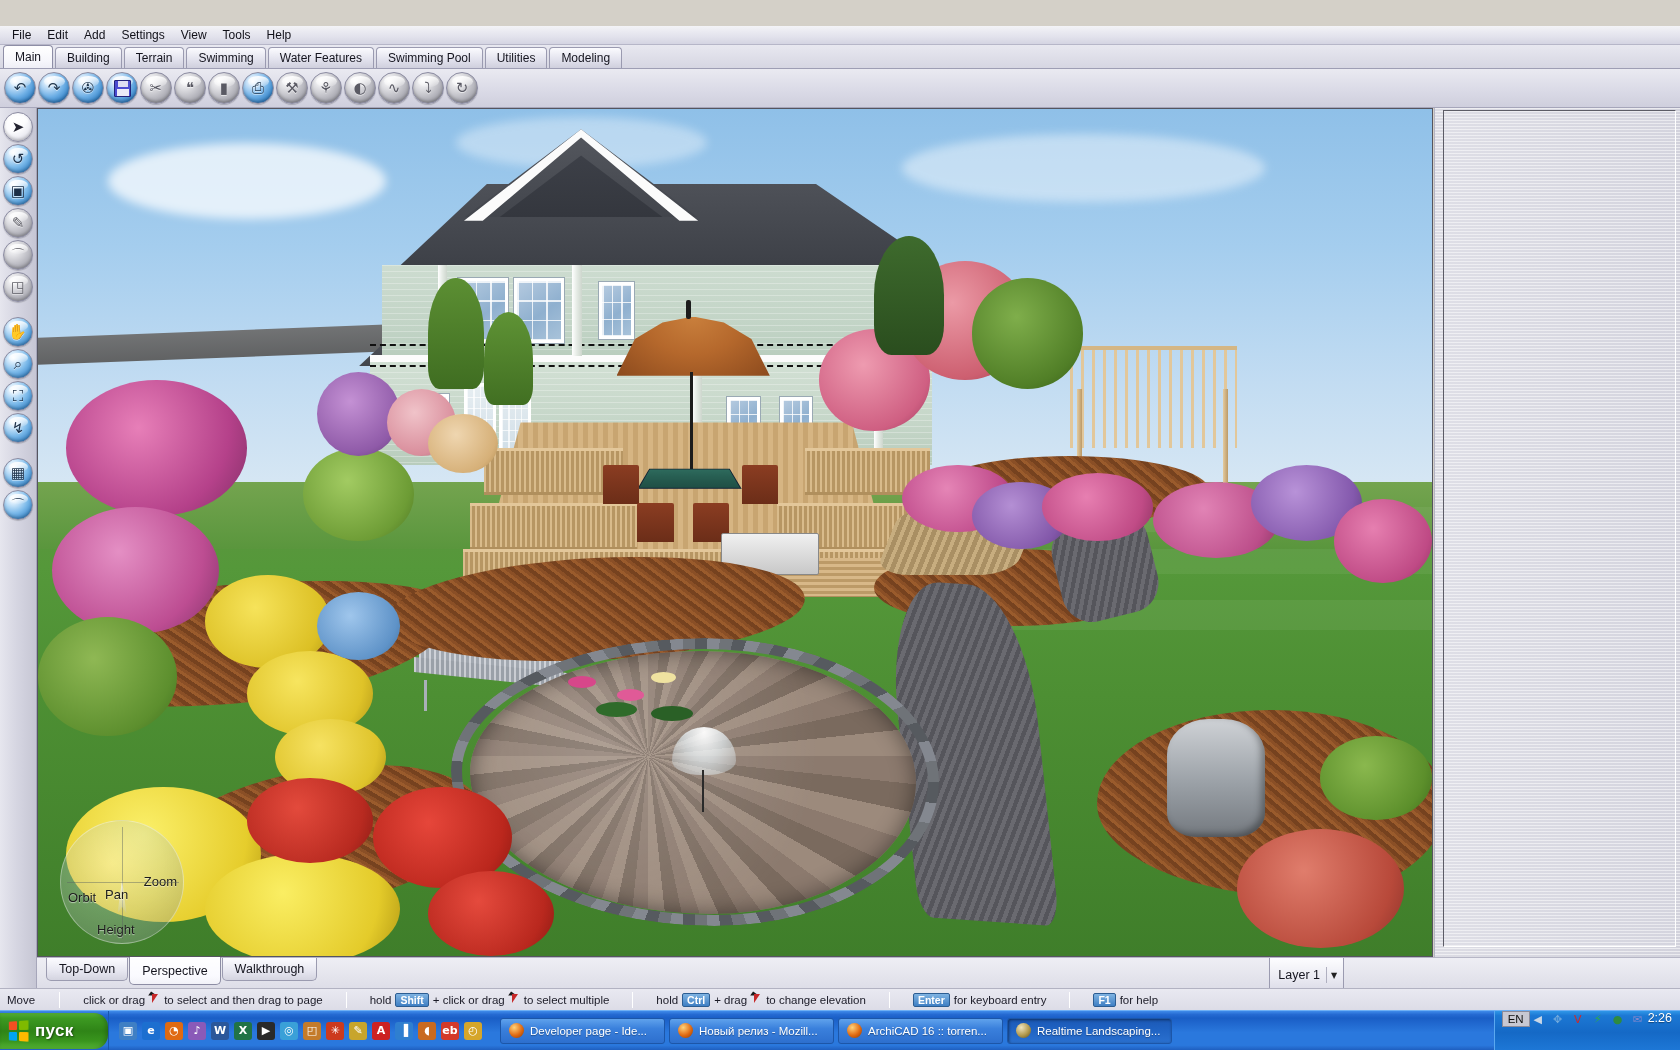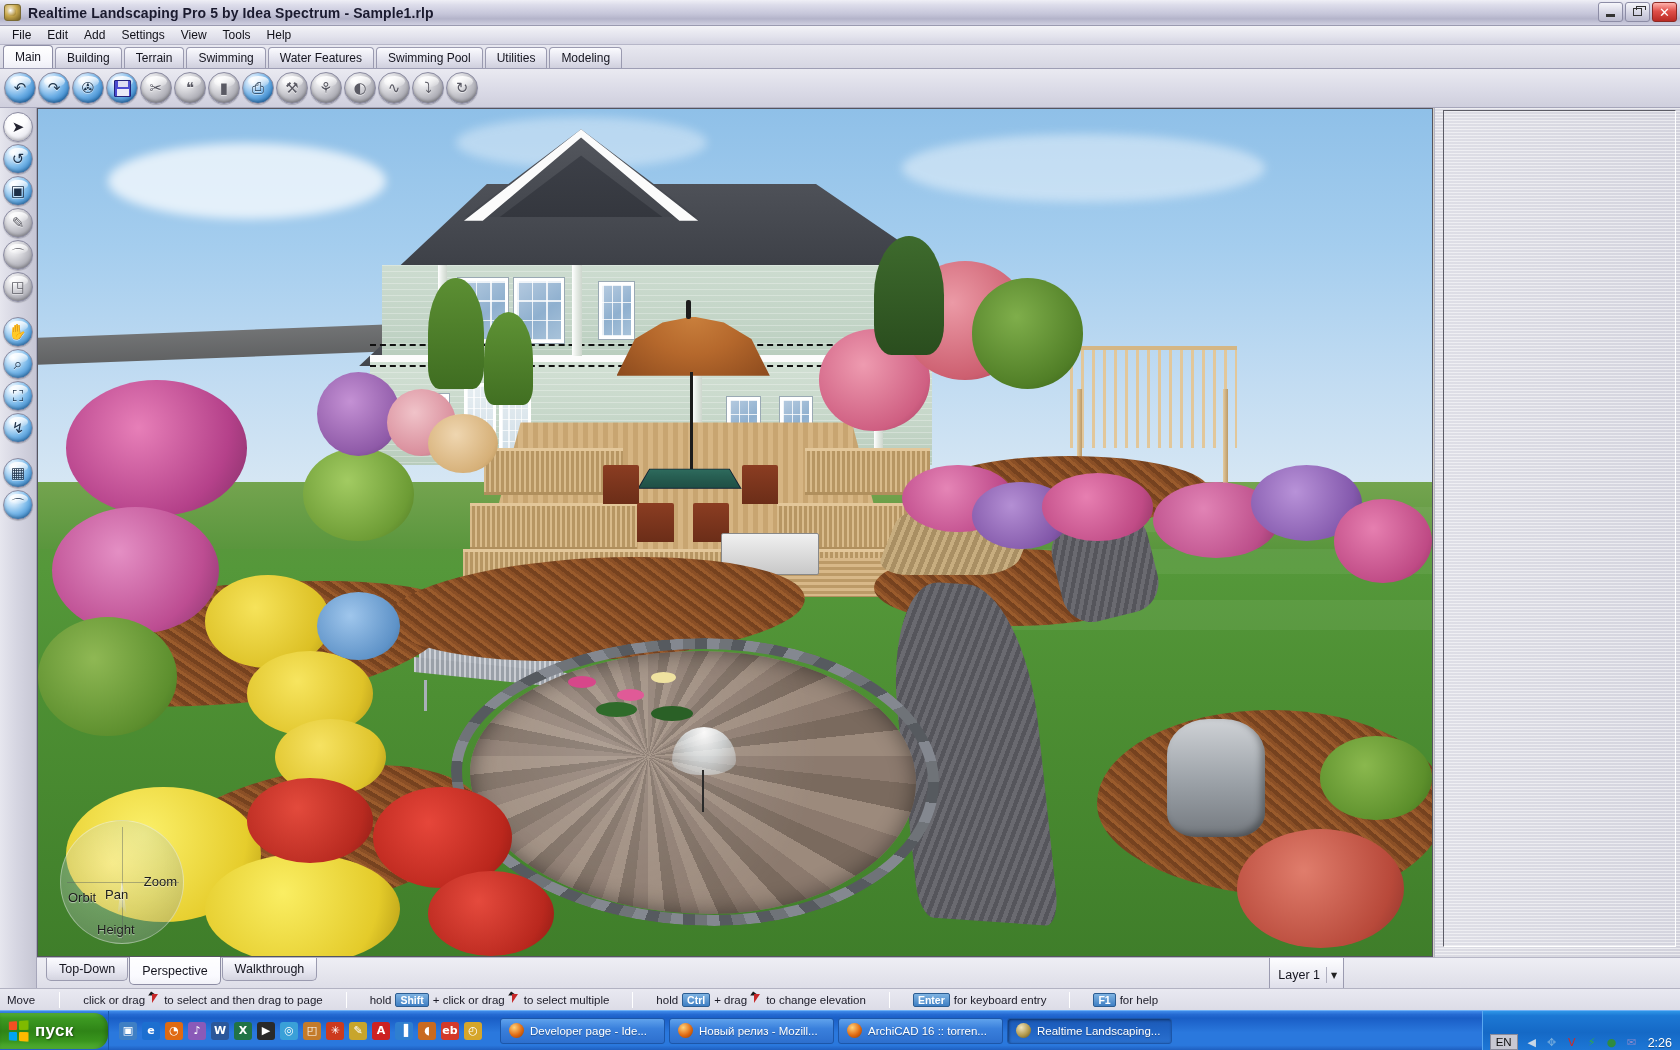--- a/index.html
+++ b/index.html
@@ -488,51 +488,36 @@
     text-shadow:0 1px 1px rgba(0,0,0,.35);
   }
   .taskbtn.active{
     background:linear-gradient(to bottom,#1b58b5,#1f62c2 40%,#2a70cf);
     box-shadow: inset 1px 1px 3px rgba(0,0,0,.45);
   }
   .tb-icon{ width:15px;height:15px;border-radius:50%;flex:0 0 auto;
     background:radial-gradient(circle at 35% 30%,#ffd27a,#e06a12 55%,#8a3a06 100%); }
   .tb-icon.rl{ background:radial-gradient(circle at 35% 30%,#f0e4bd,#b39a4e 55%,#5e4d18 100%); }
   .tray{
-    display:flex;align-items:flex-end;gap:6px;height:100%;padding:0 8px 0 7px;
+    display:flex;align-items:flex-start;height:100%;padding:0 8px 0 7px;
     background:linear-gradient(to bottom,#2f97e8 0%,#1c78d4 12%,#1569c6 55%,#1d77d6 100%);
     border-left:1px solid #5aa8f0;
   }
   .lang{
     background:#c8c8d2;color:#111;font-size:11.5px;padding:1px 5px;border:1px solid #8b8b9a;
   }
   .tray-ic{ width:16px;height:16px;flex:0 0 auto;display:flex;align-items:center;justify-content:center;
     font-size:11px;color:#fff;font-family:"DejaVu Sans",sans-serif;}
   .clock{ color:#fff;font-size:12.5px;padding-left:2px;text-shadow:0 1px 1px rgba(0,0,0,.4); }
 </style>
 </head>
 <body>
 
 <div id="app">
 
-  <div class="titlebar">
-    <div class="title-icon"></div>
-    <div class="title-text">Realtime Landscaping Pro 5 by Idea Spectrum - Sample1.rlp</div>
-    <div class="win-buttons">
-      <div class="winbtn">
-          <div class="min-bar"></div>
-        </div>
-      <div class="winbtn">
-          <div class="rest-sq"></div>
-        </div>
-      <div class="winbtn close">
-          <span class="glyph">✕</span>
-        </div>
-    </div>
-  </div>
 
   <div class="menubar">
     <div class="menu-item">File</div>
     <div class="menu-item">Edit</div>
     <div class="menu-item">Add</div>
     <div class="menu-item">Settings</div>
     <div class="menu-item">View</div>
     <div class="menu-item">Tools</div>
     <div class="menu-item">Help</div>
   </div>

